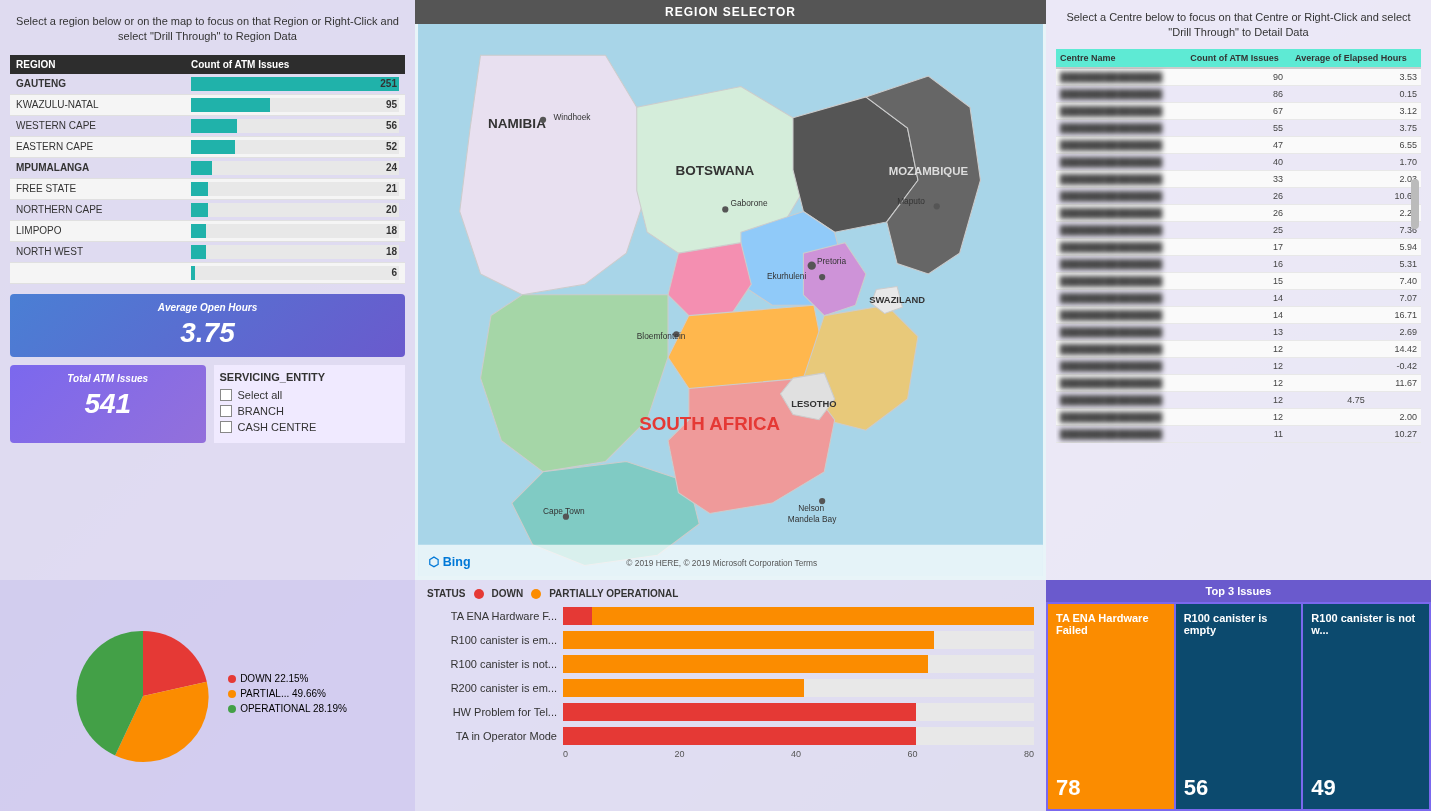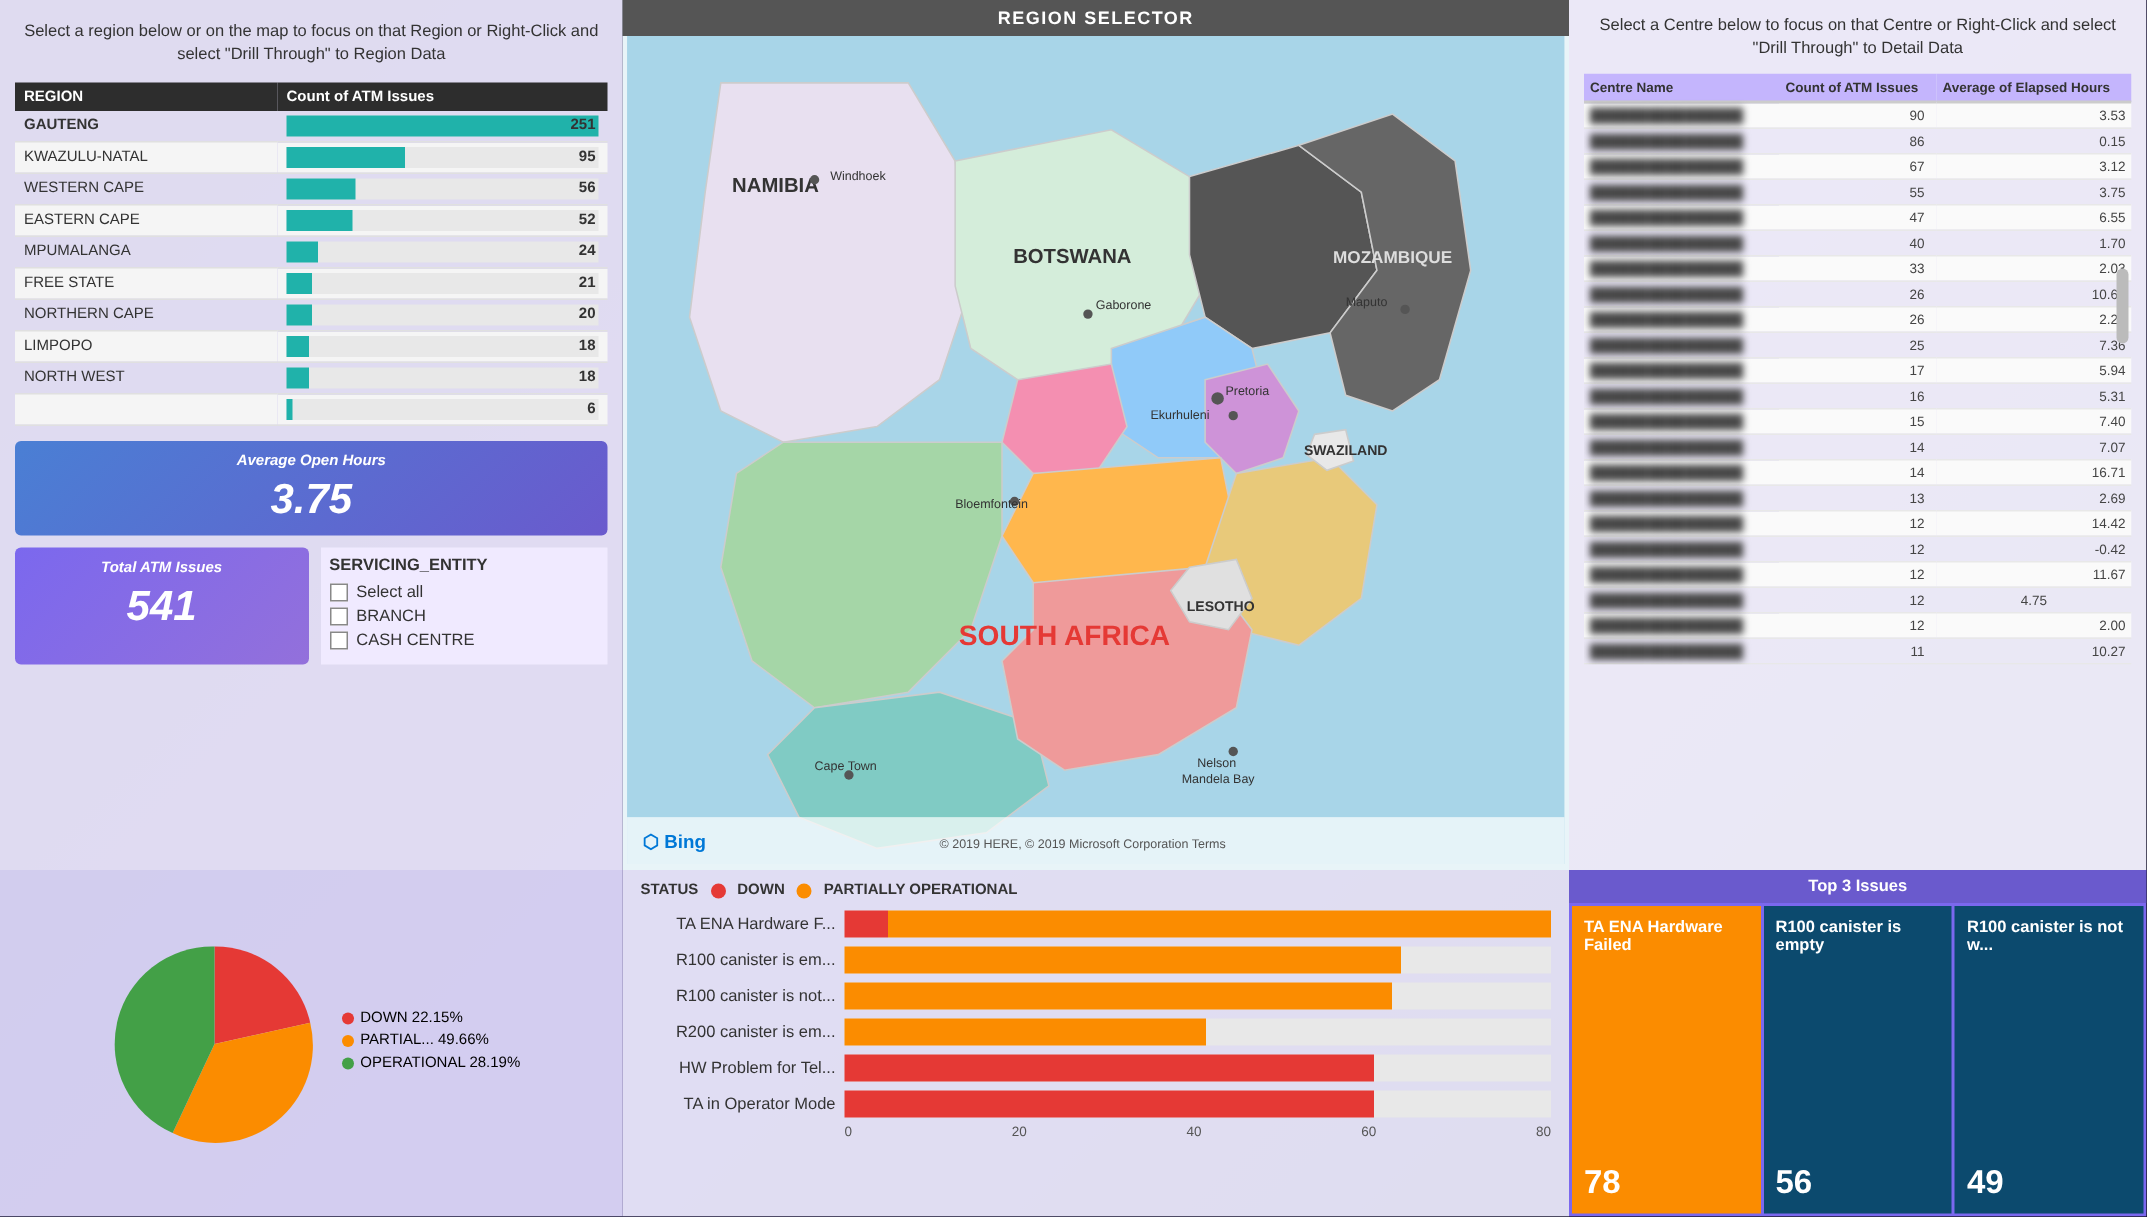--- a/index.html
+++ b/index.html
@@ -226,21 +226,21 @@
 
     .centre-table {
       width: 100%;
       border-collapse: collapse;
       font-size: 10px;
       flex: 1;
       overflow: hidden;
     }
 
     .centre-table thead tr {
-      background: #c4b5fd;
+      background: #5eead4;
       border-bottom: 2px solid #ccc;
     }
 
     .centre-table thead th {
       padding: 4px 4px;
       text-align: left;
       font-size: 9px;
       color: #333;
       font-weight: 600;
     }
@@ -476,21 +476,21 @@
           <tr>
       <td style="font-weight:normal">EASTERN CAPE</td>
       <td class="bar-cell">
         <div class="bar-bg">
           <div class="bar-fill" style="width:21%"></div>
           <span class="bar-value">52</span>
         </div>
       </td>
     </tr>
           <tr>
-      <td style="font-weight:normal">MPUMALANGA</td>
+      <td style="font-weight:bold">MPUMALANGA</td>
       <td class="bar-cell">
         <div class="bar-bg">
           <div class="bar-fill" style="width:10%"></div>
           <span class="bar-value">24</span>
         </div>
       </td>
     </tr>
           <tr>
       <td style="font-weight:normal">FREE STATE</td>
       <td class="bar-cell">

